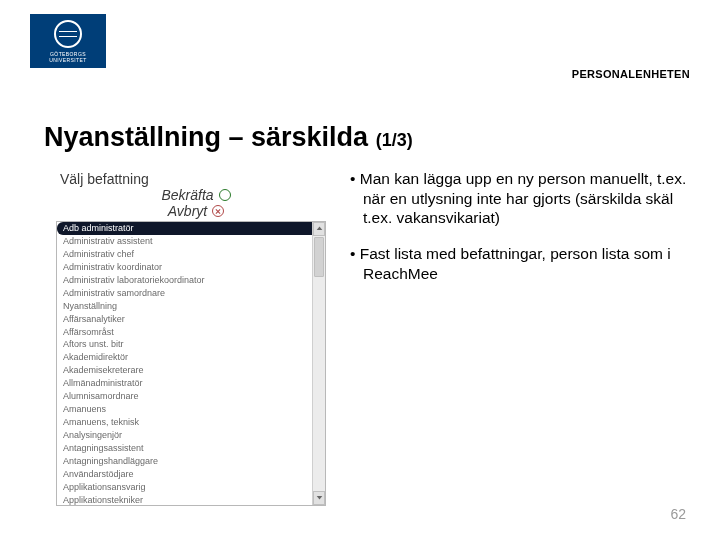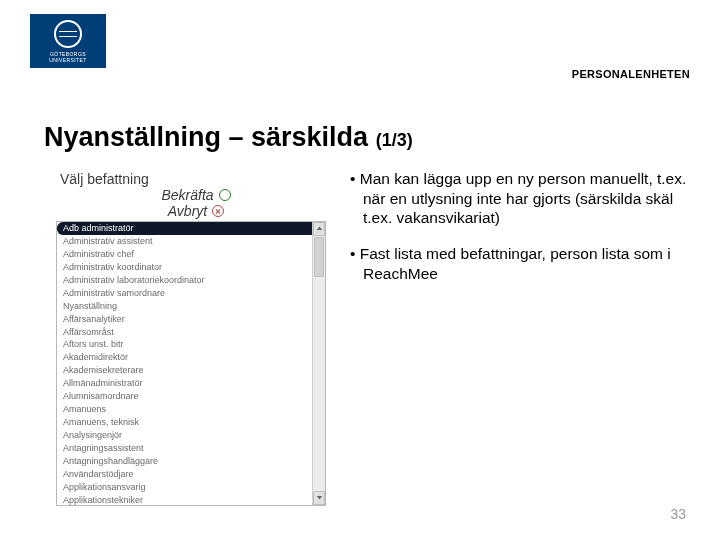--- a/index.html
+++ b/index.html
@@ -127,13 +127,13 @@
       </div>
     </div>
   </div>
 
   <div class="bullets">
     <p>• Man kan lägga upp en ny person manuellt, t.ex. när en utlysning inte har gjorts (särskilda skäl t.ex. vakansvikariat)</p>
     <p>• Fast lista med befattningar, person lista som i ReachMee</p>
   </div>
 </div>
 
-<div class="pageno">33</div>
+<div class="pageno">62</div>
 
 </body></html>

